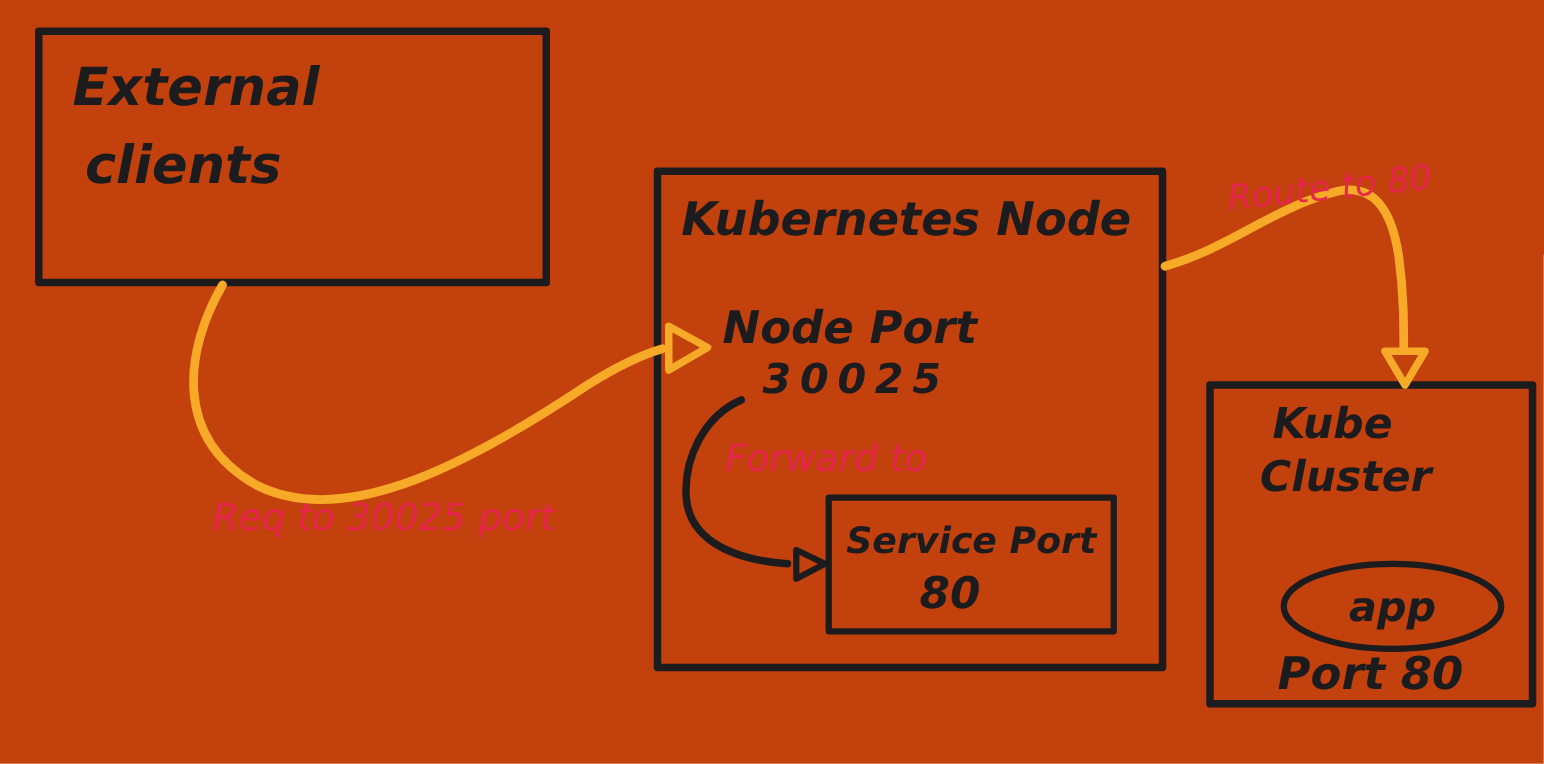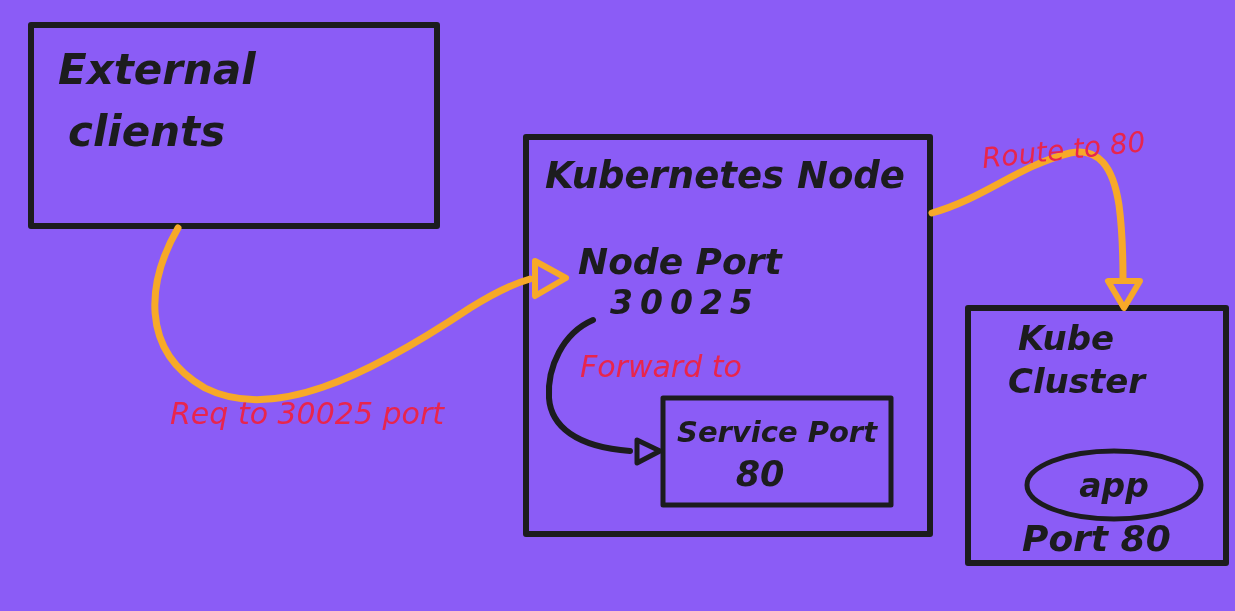--- a/index.html
+++ b/index.html
@@ -3,21 +3,21 @@
 <meta charset="utf-8">
 <style>
   html, body {
     margin: 0;
     padding: 0;
   }
   .canvas {
     position: relative;
     width: 1235px;
     height: 611px;
-    background: #8b5cf6;
+    background: #c2410c;
     overflow: hidden;
     font-family: "DejaVu Sans", sans-serif;
   }
   svg { display: block; }
   text {
     font-family: "DejaVu Sans", sans-serif;
     font-style: italic;
   }
   .ink-text  { fill: #1c1c1e; font-weight: bold; }
   .red-text  { fill: #e8254d; font-weight: normal; }

